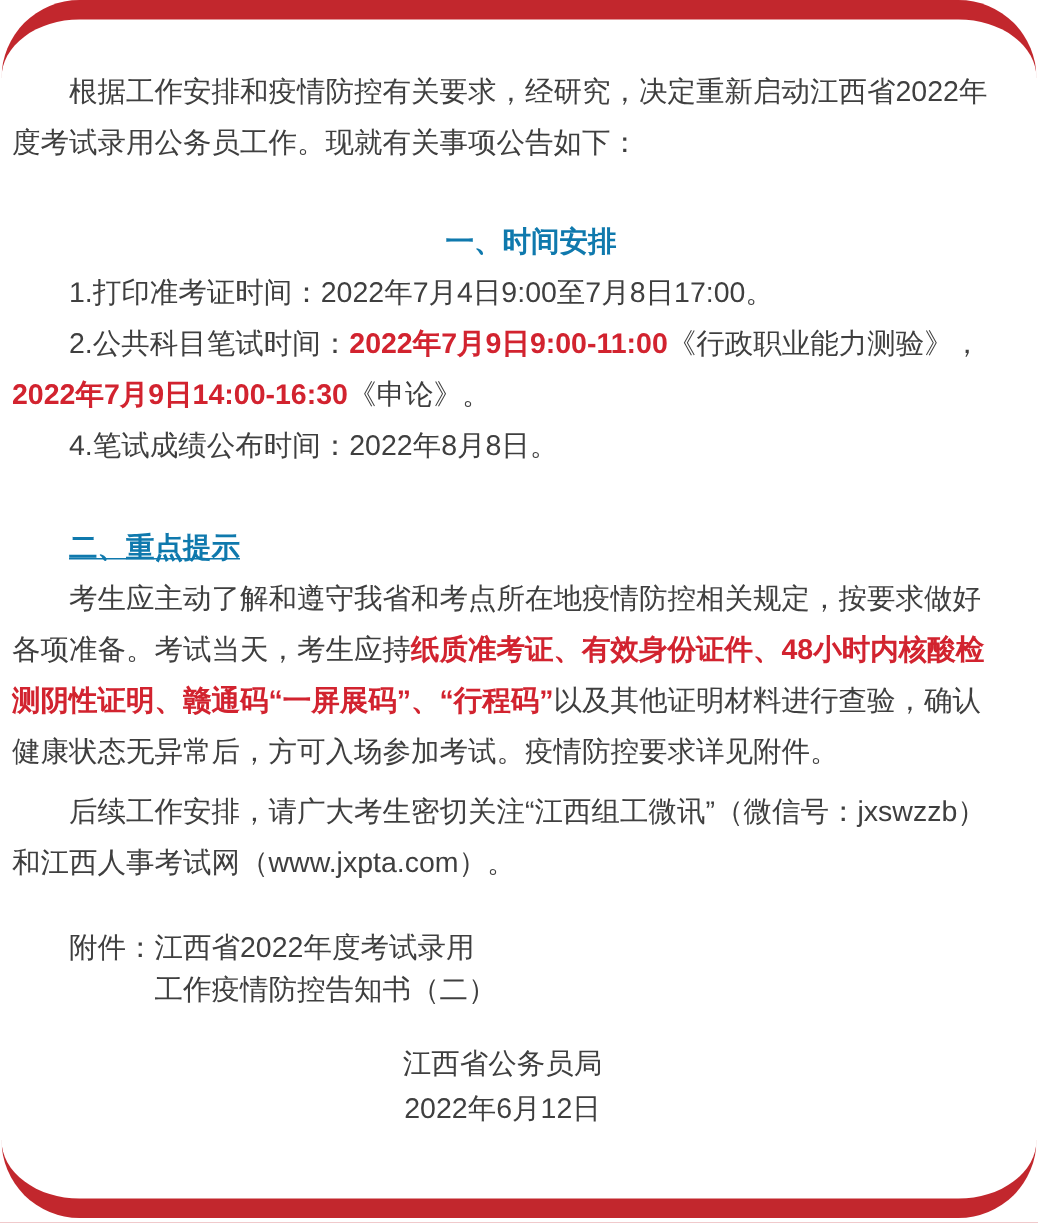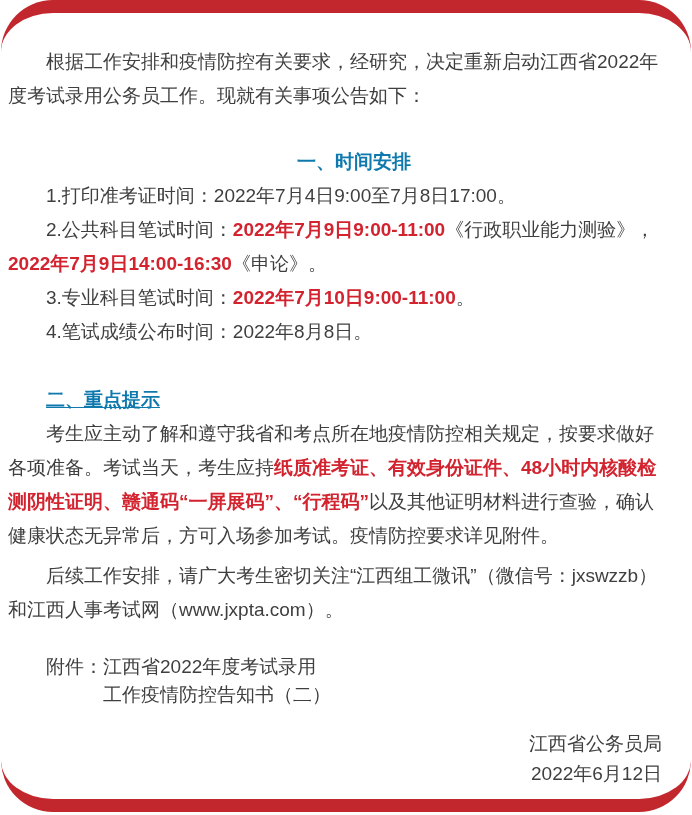--- a/index.html
+++ b/index.html
@@ -38,37 +38,36 @@
   }
   .sec-heading.first{margin-top:32px;text-align:center;}
   .sec-heading.second{margin-top:34px;text-decoration:underline;}
   .red{color:var(--highlight-red);font-weight:bold;}
   .followup{margin-top:6px;}
   .attachment{
     margin-top:26px;margin-left:2em;line-height:28px;
   }
   .attachment .hang{padding-left:3em;}
   .signature{
-    margin-top:20px;text-align:right;line-height:30px;
+    margin-top:20px;text-align:center;line-height:30px;
   }
 </style>
 </head>
 <body>
 
 <div class="frame"></div>
 
 <div class="content">
 
   <p class="indent">根据工作安排和疫情防控有关要求，经研究，决定重新启动江西省2022年度考试录用公务员工作。现就有关事项公告如下：</p>
 
   <h3 class="sec-heading first">一、时间安排</h3>
 
   <p class="indent"><span>1.打印准考证时间：2022年7月4日9:00至7月8日17:00。</span></p>
   <p class="indent"><span>2.公共科目笔试时间：</span><span class="red">2022年7月9日9:00-11:00</span><span>《行政职业能力测验》，</span><span class="red">2022年7月9日14:00-16:30</span><span>《申论》。</span></p>
-  <p class="indent"><span>3.专业科目笔试时间：</span><span class="red">2022年7月10日9:00-11:00</span><span>。</span></p>
   <p class="indent"><span>4.笔试成绩公布时间：2022年8月8日。</span></p>
 
   <h3 class="sec-heading second">二、重点提示</h3>
 
   <p class="indent"><span>考生应主动了解和遵守我省和考点所在地疫情防控相关规定，按要求做好各项准备。考试当天，考生应持</span><span class="red">纸质准考证、有效身份证件、48小时内核酸检测阴性证明、赣通码“一屏展码”、“行程码”</span><span>以及其他证明材料进行查验，确认健康状态无异常后，方可入场参加考试。疫情防控要求详见附件。</span></p>
 
   <p class="indent followup">后续工作安排，请广大考生密切关注“江西组工微讯”（微信号：jxswzzb）和江西人事考试网（www.jxpta.com）。</p>
 
   <div class="attachment">
     <div>附件：江西省2022年度考试录用</div>

